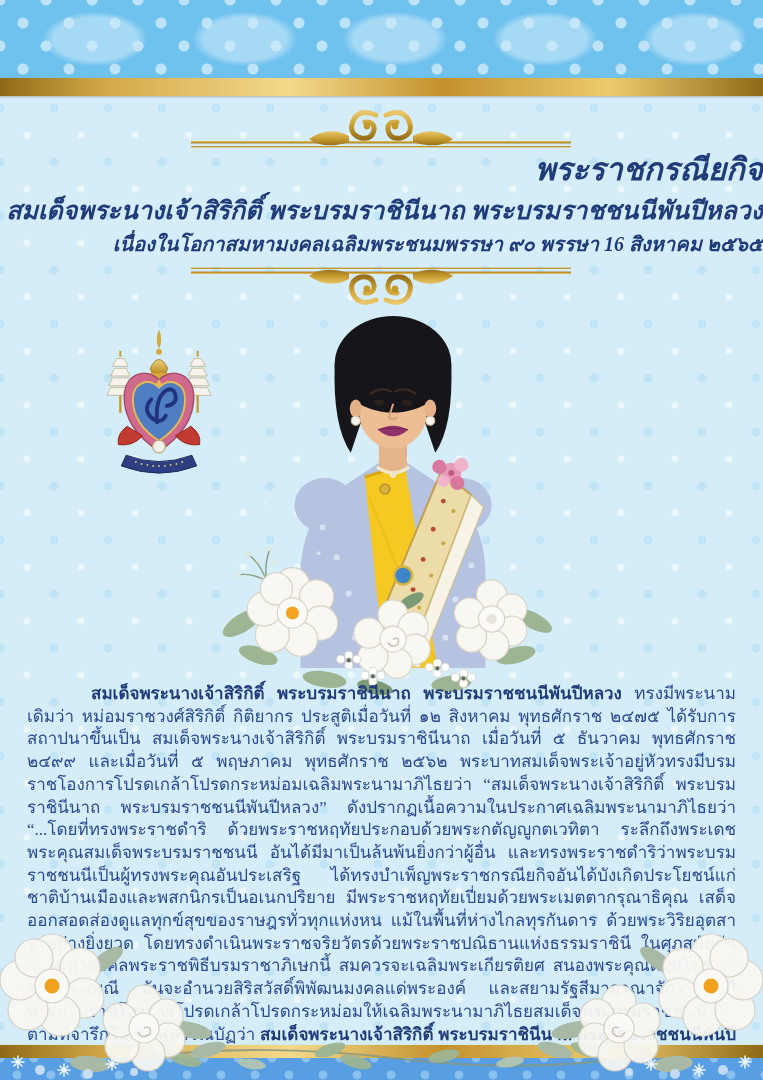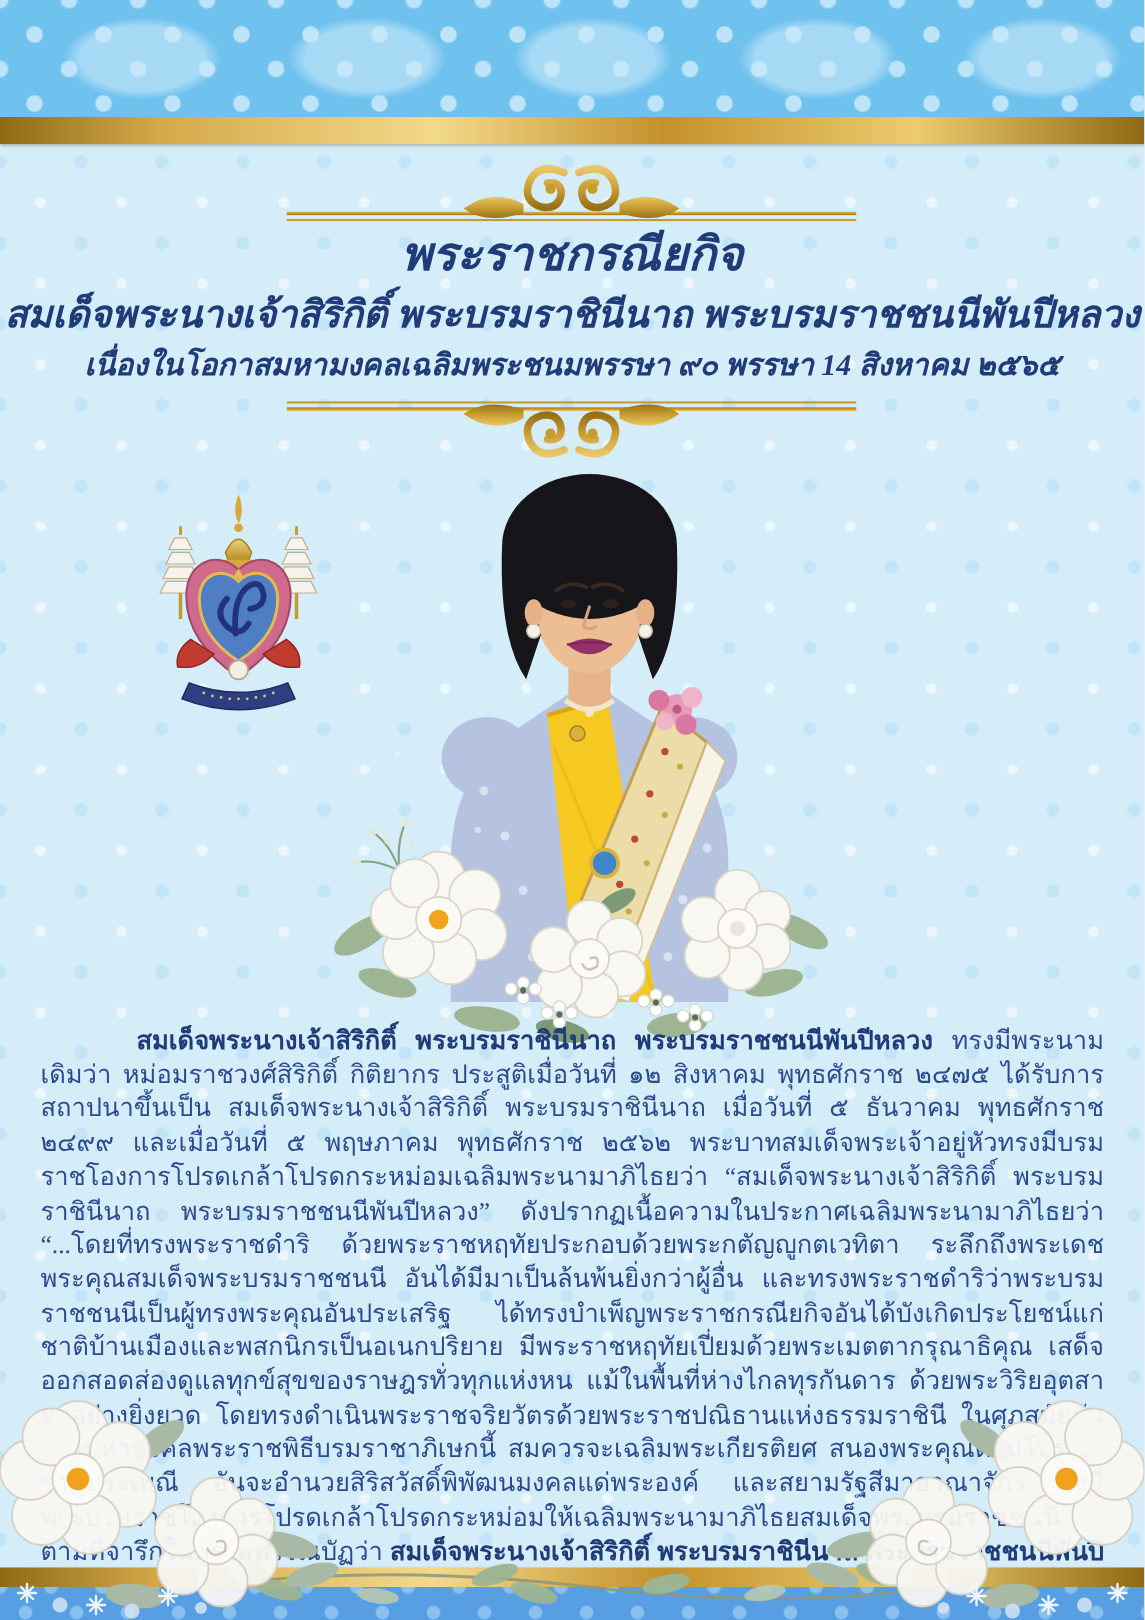--- a/index.html
+++ b/index.html
@@ -33,21 +33,21 @@
   .gold-band{
     background:linear-gradient(90deg,#8f6a16 0%,#d4a94a 14%,#f3d98b 38%,#c3912c 58%,#eccb6e 80%,#8f6a16 100%);
     box-shadow:0 1px 2px rgba(90,60,0,.35);
   }
   .abs{position:absolute;}
   .band-top{left:0;top:0;width:763px;height:78px;}
   .ribbon-top{left:0;top:78px;width:763px;height:18px;}
   .divider{left:191px;width:380px;height:46px;}
   .divider-top{top:106px;}
   .divider-bottom{top:263px;transform:scaleY(-1);}
-  .title-block{left:0;top:148px;width:763px;text-align:center;color:#1f3b78;font-style:italic;}
+  .title-block{left:0;top:148px;width:763px;text-align:right;color:#1f3b78;font-style:italic;}
   .title-1{font-size:31px;font-weight:700;line-height:44px;margin:0;}
   .title-2{font-size:25px;font-weight:700;line-height:37px;margin:0;}
   .title-3{font-size:20px;font-weight:700;line-height:31px;margin:0;}
   .emblem{left:101px;top:324px;width:116px;height:162px;}
   .portrait{left:264px;top:306px;width:258px;height:362px;}
   .flower-garland{left:214px;top:536px;width:346px;height:160px;}
   .body-text{
     left:27px;top:683px;width:709px;margin:0;
     font-size:17px;line-height:22.7px;color:#2c4b8e;
     text-align:justify;text-indent:64px;
@@ -85,21 +85,21 @@
       <circle cx="176" cy="20" r="3.4" fill="#c79a2e"></circle>
       <circle cx="204" cy="20" r="3.4" fill="#c79a2e"></circle>
       <path d="M158,30 q-20,-11 -40,3 q15,11 40,3 z" fill="url(#gld)"></path>
       <path d="M222,30 q20,-11 40,3 q-15,11 -40,3 z" fill="url(#gld)"></path>
     </svg>
   </div>
 
   <div class="abs title-block">
     <p class="title-1">พระราชกรณียกิจ</p>
     <p class="title-2">สมเด็จพระนางเจ้าสิริกิติ์ พระบรมราชินีนาถ พระบรมราชชนนีพันปีหลวง</p>
-    <p class="title-3">เนื่องในโอกาสมหามงคลเฉลิมพระชนมพรรษา ๙๐ พรรษา 14 สิงหาคม ๒๕๖๕</p>
+    <p class="title-3">เนื่องในโอกาสมหามงคลเฉลิมพระชนมพรรษา ๙๐ พรรษา 16 สิงหาคม ๒๕๖๕</p>
   </div>
 
   <div class="abs divider divider-bottom">
     <svg viewBox="0 0 380 46" width="380" height="46">
       <rect x="0" y="35" width="380" height="2.4" fill="url(#gld)"></rect>
       <rect x="0" y="40" width="380" height="1.4" fill="#c79a2e"></rect>
       <g fill="none" stroke="url(#gld)" stroke-width="5" stroke-linecap="round">
         <path d="M185,9 q-17,-7 -23,6 q-5,13 8,17 q11,2 13,-8 q1,-9 -9,-8"></path>
         <path d="M195,9 q17,-7 23,6 q5,13 -8,17 q-11,2 -13,-8 q-1,-9 9,-8"></path>
       </g>

